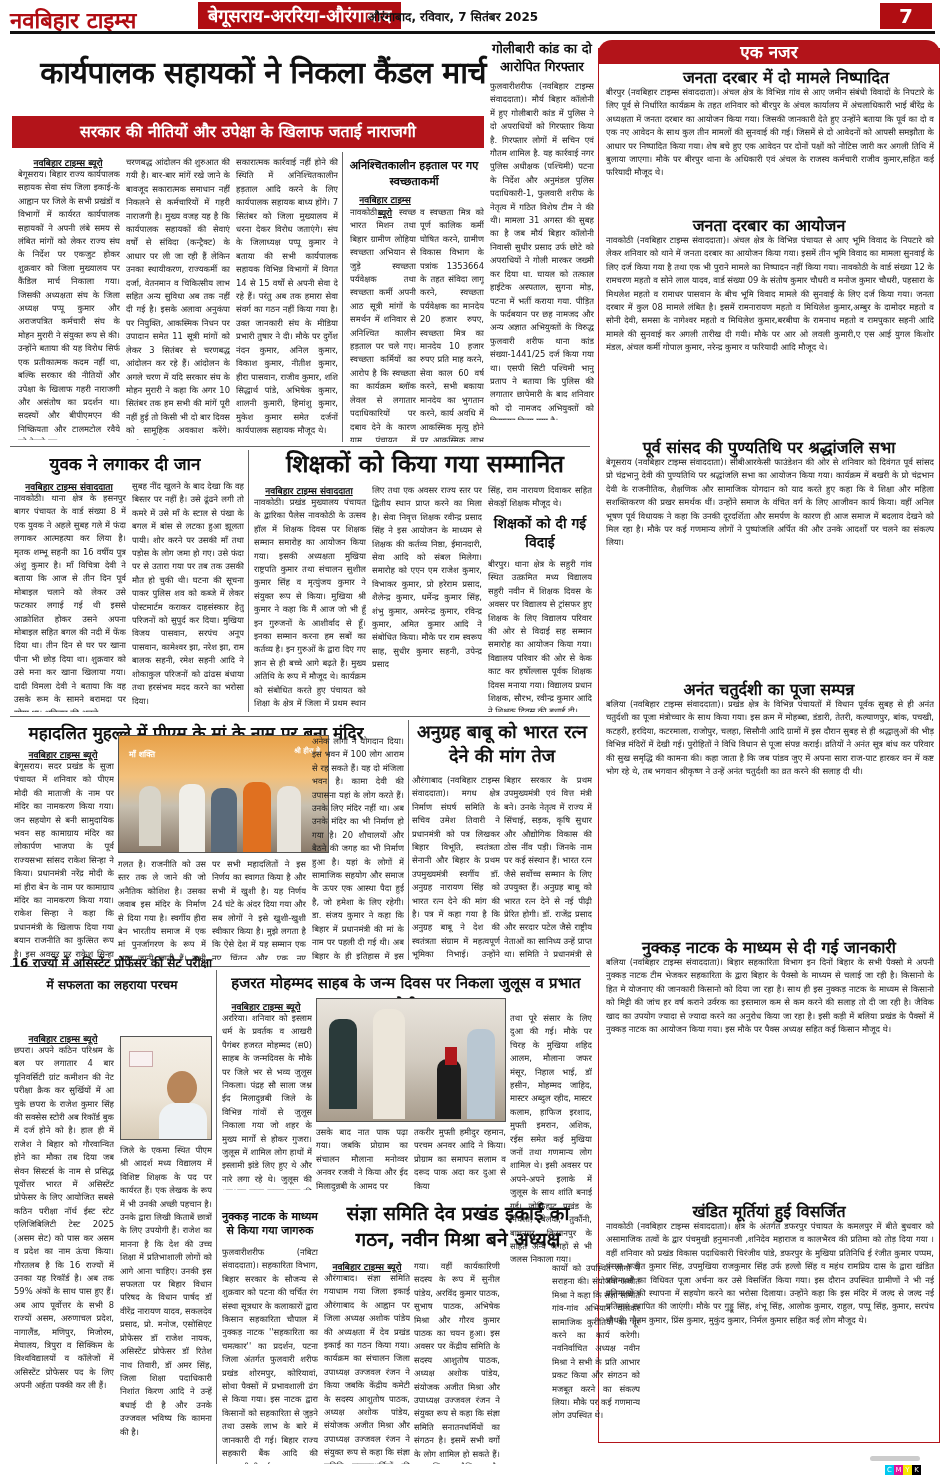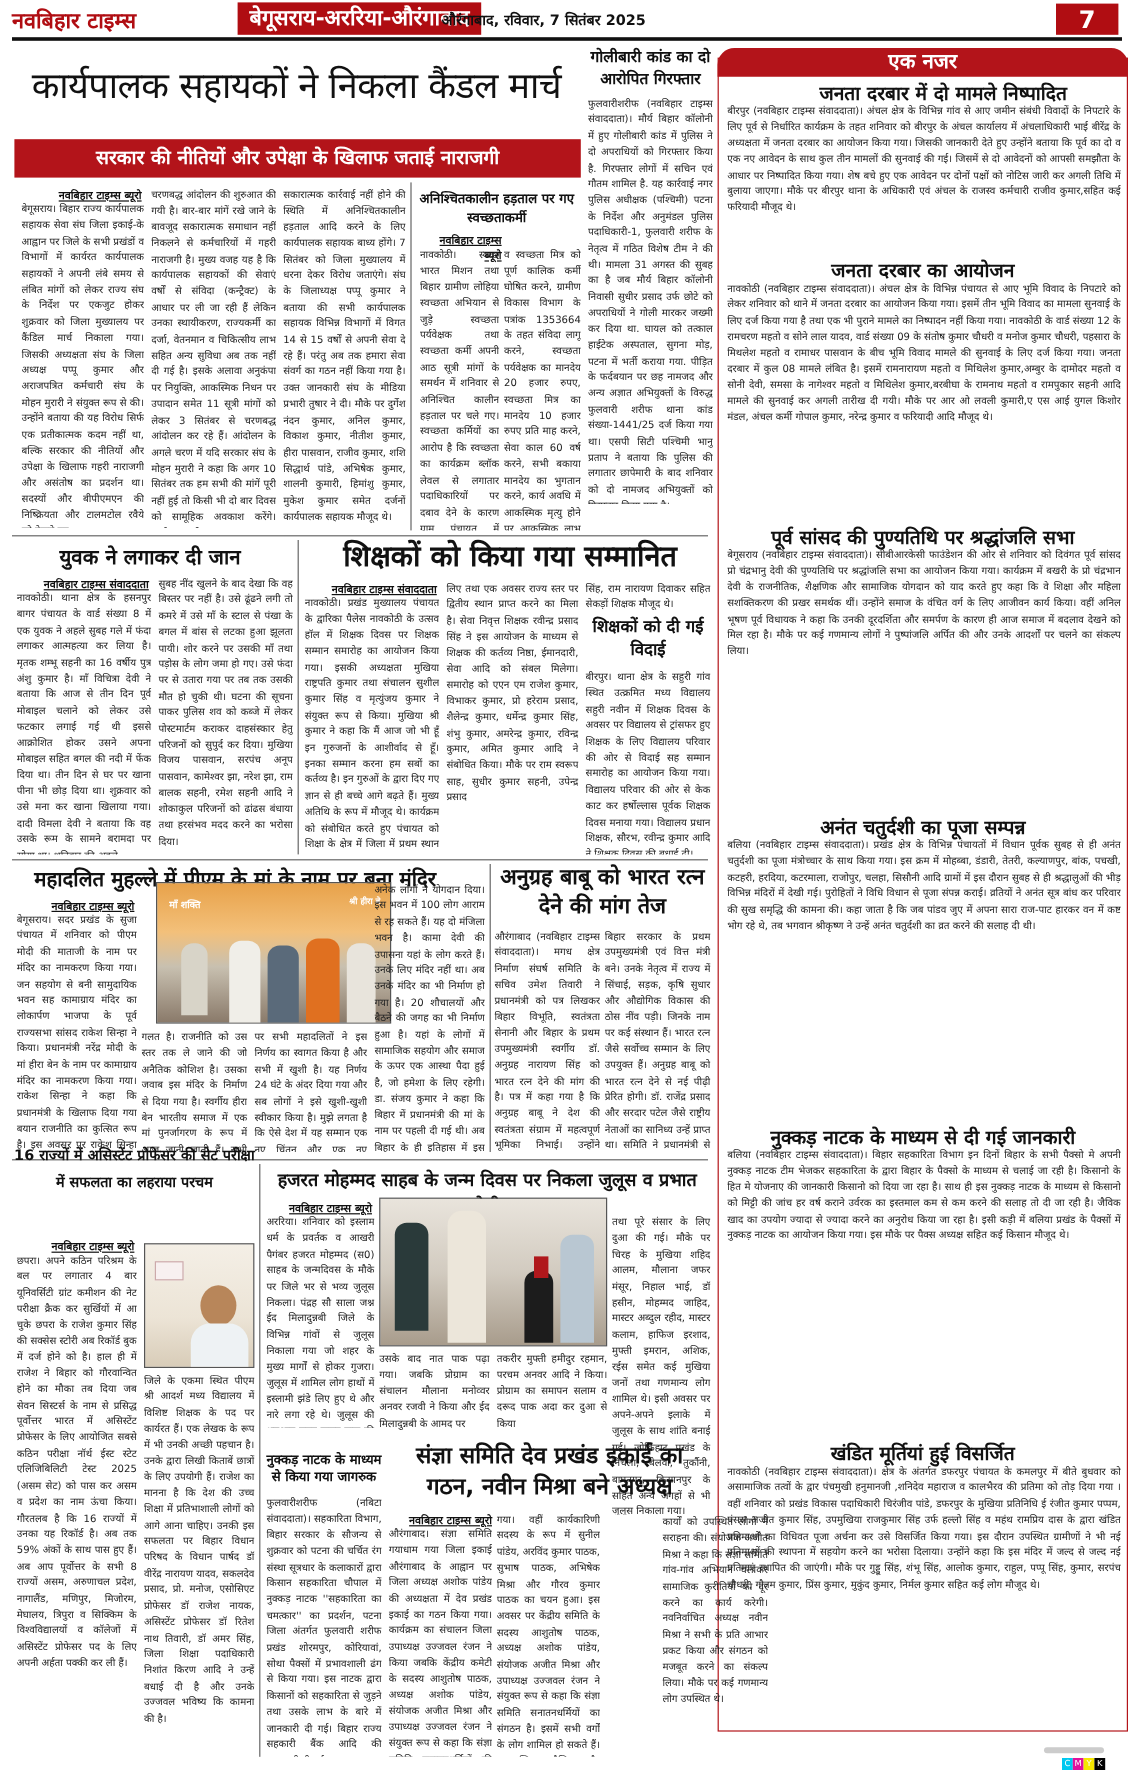--- a/index.html
+++ b/index.html
@@ -1,26 +1,26 @@
 <!DOCTYPE html>
 <html><head>
 <meta charset="utf-8">
 <style>
   * { box-sizing: border-box; margin: 0; padding: 0; }
   html, body { width: 945px; height: 1478px; background: #fff; overflow: hidden; }
   body { font-family: "DejaVu Sans", sans-serif; color: #111; position: relative; }
   .abs { position: absolute; }
-  .masthead-name { left: 10px; top: 4px; font-size: 18px; font-weight: bold; color: #b00d12; }
+  .masthead-name { left: 10px; top: 4px; font-size: 22px; font-weight: bold; color: #b00d12; }
   .topbar { left: 10px; top: 31px; width: 925px; height: 3px; background: #111; }
   .hdr-edition { left: 198px; top: 2px; height: 27px; padding: 0 10px; background: #b00d12; color: #fff; font-size: 18px; font-weight: bold; line-height: 27px; }
   .hdr-date { left: 368px; top: 8px; font-size: 12px; font-weight: bold; }
   .hdr-page { left: 880px; top: 3px; width: 52px; height: 26px; background: #b00d12; color: #fff; font-size: 20px; font-weight: bold; text-align: center; line-height: 26px; }
-  .main-head { left: 8px; top: 40px; width: 580px; font-size: 36px; font-weight: normal; text-align: center; line-height: 66px; letter-spacing: -0.5px; }
+  .main-head { left: 8px; top: 40px; width: 580px; font-size: 36px; font-weight: bold; text-align: right; line-height: 66px; letter-spacing: -0.5px; }
   .red-band { left: 12px; top: 116px; width: 570px; height: 32px; background: #b3141a; color: #fff; font-size: 19px; font-weight: bold; text-align: center; line-height: 32px; }
-  .byline { font-size: 9px; font-weight: bold; text-decoration: underline; text-align: right; }
+  .byline { font-size: 9px; font-weight: bold; text-decoration: underline; text-align: center; }
   .col { font-size: 8.4px; line-height: 13.4px; text-align: justify; color: #222; overflow: hidden; }
   .head2 { font-weight: bold; text-align: center; color: #111; }
   .vline { width: 1px; background: #666; }
   .hline { height: 1px; background: #666; }
   .ek-box { left: 598px; top: 48px; width: 342px; height: 1395px; border: 1.5px solid #b3141a; }
   .ek-tab { left: 598px; top: 40px; width: 342px; height: 24px; background: #b3141a; color: #fff; border-radius: 14px 14px 0 0; text-align: center; font-size: 17px; font-weight: bold; line-height: 24px; }
   .ek-head { font-size: 16px; font-weight: bold; text-align: center; }
   .photo { overflow: hidden; border: 1px solid #555; }
   .scrollbar { left: 870px; top: 1456px; width: 50px; height: 5px; background: #ccc; border-radius: 3px; }
   .cmyk { top: 1465px; width: 9px; height: 10px; font-size: 7px; color: #fff; text-align: center; line-height: 10px; }
@@ -77,21 +77,21 @@
 <div class="abs col" style="left:254px;top:496px;width:112px;height:216px;">नावकोठी। प्रखंड मुख्यालय पंचायत के द्वारिका पैलेस नावकोठी के उत्सव हॉल में शिक्षक दिवस पर शिक्षक सम्मान समारोह का आयोजन किया गया। इसकी अध्यक्षता मुखिया राष्ट्रपति कुमार तथा संचालन सुशील कुमार सिंह व मृत्युंजय कुमार ने संयुक्त रूप से किया। मुखिया श्री कुमार ने कहा कि मैं आज जो भी हूँ इन गुरुजनों के आशीर्वाद से हूँ। इनका सम्मान करना हम सबों का कर्तव्य है। इन गुरुओं के द्वारा दिए गए ज्ञान से ही बच्चे आगे बढ़ते हैं। मुख्य अतिथि के रूप में मौजूद थे। कार्यक्रम को संबोधित करते हुए पंचायत को शिक्षा के क्षेत्र में जिला में प्रथम स्थान प्राप्त करने का गौरव हासिल करने</div>
 <div class="abs col" style="left:372px;top:484px;width:110px;height:228px;">लिए तथा एक अवसर राज्य स्तर पर द्वितीय स्थान प्राप्त करने का मिला है। सेवा निवृत्त शिक्षक रवीन्द्र प्रसाद सिंह ने इस आयोजन के माध्यम से शिक्षक की कर्तव्य निष्ठा, ईमानदारी, सेवा आदि को संबल मिलेगा। समारोह को एएन एम राजेश कुमार, विभाकर कुमार, प्रो हरेराम प्रसाद, शैलेन्द्र कुमार, धर्मेन्द्र कुमार सिंह, शंभु कुमार, अमरेन्द्र कुमार, रविन्द्र कुमार, अमित कुमार आदि ने संबोधित किया। मौके पर राम स्वरूप साह, सुधीर कुमार सहनी, उपेन्द्र प्रसाद</div>
 <div class="abs col" style="left:488px;top:484px;width:104px;height:28px;">सिंह, राम नारायण दिवाकर सहित सेकड़ों शिक्षक मौजूद थे।</div>
 <div class="abs head2" style="left:488px;top:514px;width:104px;font-size:14px;line-height:19px;">शिक्षकों को दी गई विदाई</div>
 <div class="abs col" style="left:488px;top:558px;width:104px;height:154px;">बीरपुर। थाना क्षेत्र के सहुरी गांव स्थित उत्क्रमित मध्य विद्यालय सहुरी नवीन में शिक्षक दिवस के अवसर पर विद्यालय से ट्रांसफर हुए शिक्षक के लिए विद्यालय परिवार की ओर से विदाई सह सम्मान समारोह का आयोजन किया गया। विद्यालय परिवार की ओर से केक काट कर हर्षोल्लास पूर्वक शिक्षक दिवस मनाया गया। विद्यालय प्रधान शिक्षक, सौरभ, रवीन्द्र कुमार आदि ने शिक्षक दिवस की बधाई दी।</div>
 
 <div class="abs hline" style="left:10px;top:716px;width:580px;"></div>
 <div class="abs head2" style="left:10px;top:722px;width:372px;font-size:17px;line-height:22px;">महादलित मुहल्ले में पीएम के मां के नाम पर बना मंदिर</div>
 <div class="abs byline" style="left:14px;top:748px;width:98px;">नवबिहार टाइम्स ब्यूरो</div>
 <div class="abs col" style="left:14px;top:760px;width:100px;height:200px;">बेगूसराय। सदर प्रखंड के सुजा पंचायत में शनिवार को पीएम मोदी की माताजी के नाम पर मंदिर का नामकरण किया गया। जन सहयोग से बनी सामुदायिक भवन सह कामाग्राय मंदिर का लोकार्पण भाजपा के पूर्व राज्यसभा सांसद राकेश सिन्हा ने किया। प्रधानमंत्री नरेंद्र मोदी के मां हीरा बेन के नाम पर कामाग्राय मंदिर का नामकरण किया गया। राकेश सिन्हा ने कहा कि प्रधानमंत्री के खिलाफ दिया गया बयान राजनीति का कुत्सित रूप है। इस अवसर पर राकेश सिन्हा ने कहा कि प्रधानमंत्री नरेंद्र मोदी की स्वर्गीय माता जी को गाली दी गई है। यह भारतीय समाज में भी और महिला पर गाली देने की जो प्रवृति है वह</div>
-<div class="abs photo" style="left:130px;top:735px;width:196px;height:118px;background:linear-gradient(180deg,#e8a24a 0%,#f3c07a 35%,#c8c0b0 60%,#8a7a6a 100%);">
+<div class="abs photo" style="left:118px;top:735px;width:211px;height:118px;background:linear-gradient(180deg,#e8a24a 0%,#f3c07a 35%,#c8c0b0 60%,#8a7a6a 100%);">
   <div style="position:absolute;left:10px;top:12px;font-size:8px;color:#fff;font-weight:bold;">माँ शक्ति</div>
   <div style="position:absolute;right:8px;top:10px;font-size:7px;color:#fff;font-weight:bold;">श्री हीरा बे</div>
   <div style="position:absolute;left:20px;top:50px;width:22px;height:60px;border-radius:10px 10px 0 0;background:#d8d4c8;"></div>
   <div style="position:absolute;left:60px;top:48px;width:26px;height:70px;border-radius:10px 10px 0 0;background:#f0eee8;"></div>
   <div style="position:absolute;left:92px;top:52px;width:26px;height:66px;border-radius:10px 10px 0 0;background:#5a6a7a;"></div>
   <div style="position:absolute;left:124px;top:46px;width:28px;height:72px;border-radius:10px 10px 0 0;background:#e07020;"></div>
   <div style="position:absolute;left:158px;top:50px;width:24px;height:68px;border-radius:10px 10px 0 0;background:#e8e4dc;"></div>
 </div>
 <div class="abs col" style="left:118px;top:858px;width:88px;height:102px;">गलत है। राजनीति को उस स्तर तक ले जाने की जो अनैतिक कोशिश है। उसका जवाब इस मंदिर के निर्माण से दिया गया है। स्वर्गीय हीरा बेन भारतीय समाज में एक मां पुनर्जागरण के रूप में आज जानी जाती हैं। सभी लोग अपने मां का सम्मान करें और सम्मान से कुछ नहीं होता है। महादलित बस्ती के लोग अपने सुविधाओं की कमी के कारण</div>
 <div class="abs col" style="left:212px;top:858px;width:94px;height:102px;">पर सभी महादलितों ने इस निर्णय का स्वागत किया है और सभी में खुशी है। यह निर्णय 24 घंटे के अंदर दिया गया और सब लोगों ने इसे खुशी-खुशी स्वीकार किया है। मुझे लगता है कि ऐसे देश में यह सम्मान एक नए चिंतन और एक नए अभियान की रूप में सामने आएगा। मंदिर के लोकार्पण के बाद ही समाज के लोगों ने इस भवन में कामा देवी की पूजा अर्चना की। डॉ. संजय कुमार, विक्रम सिंह, अभिषेक कुमार समेत कई लोगों ने लोगों को संबोधित किया।</div>

